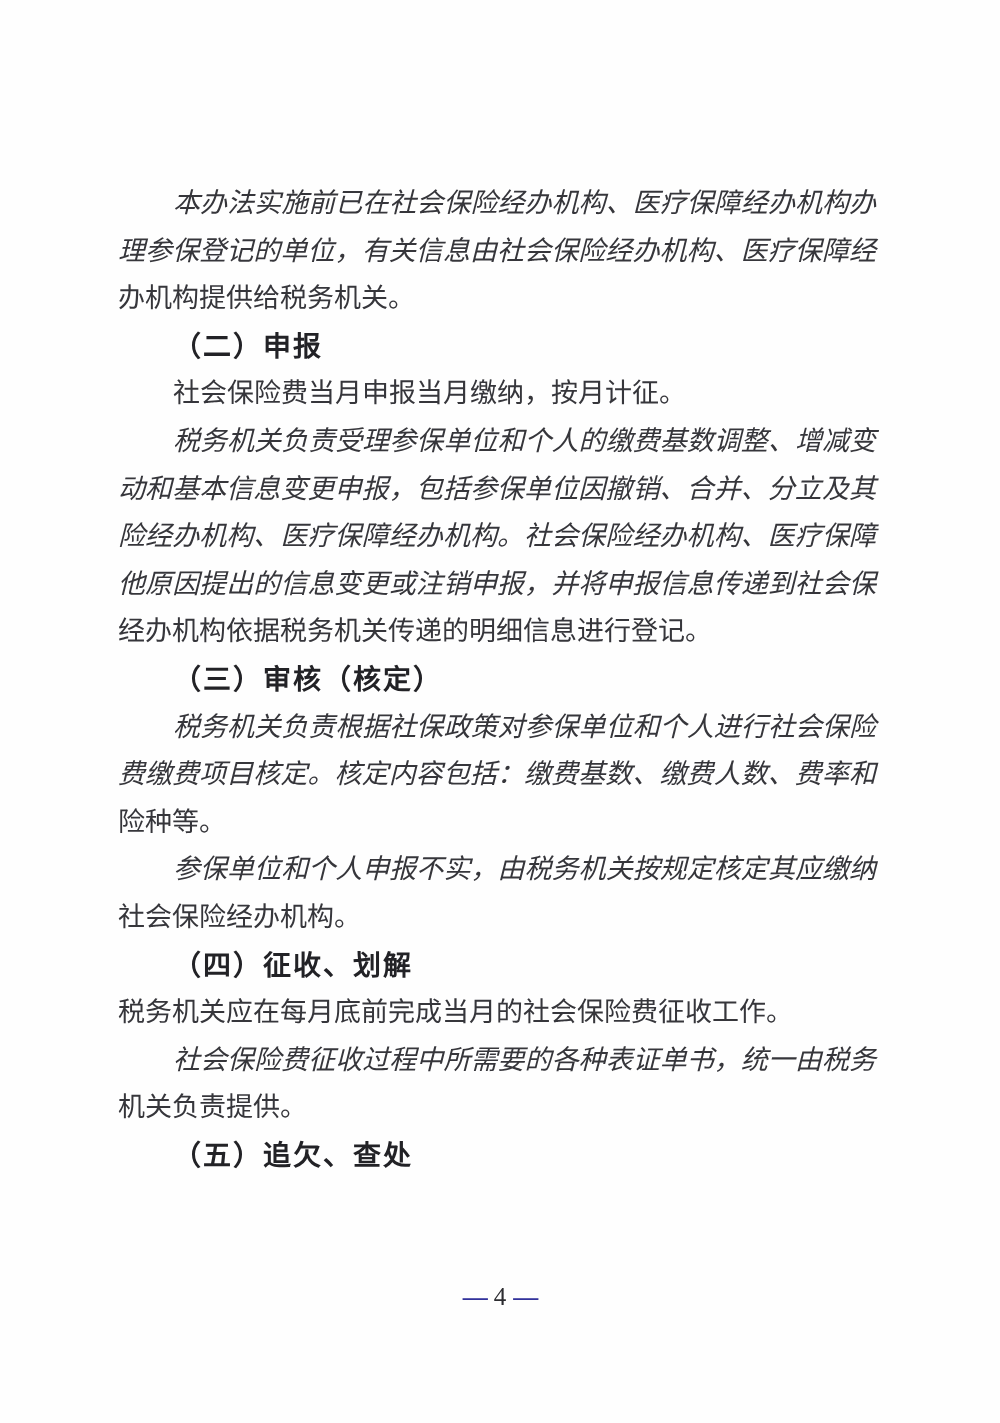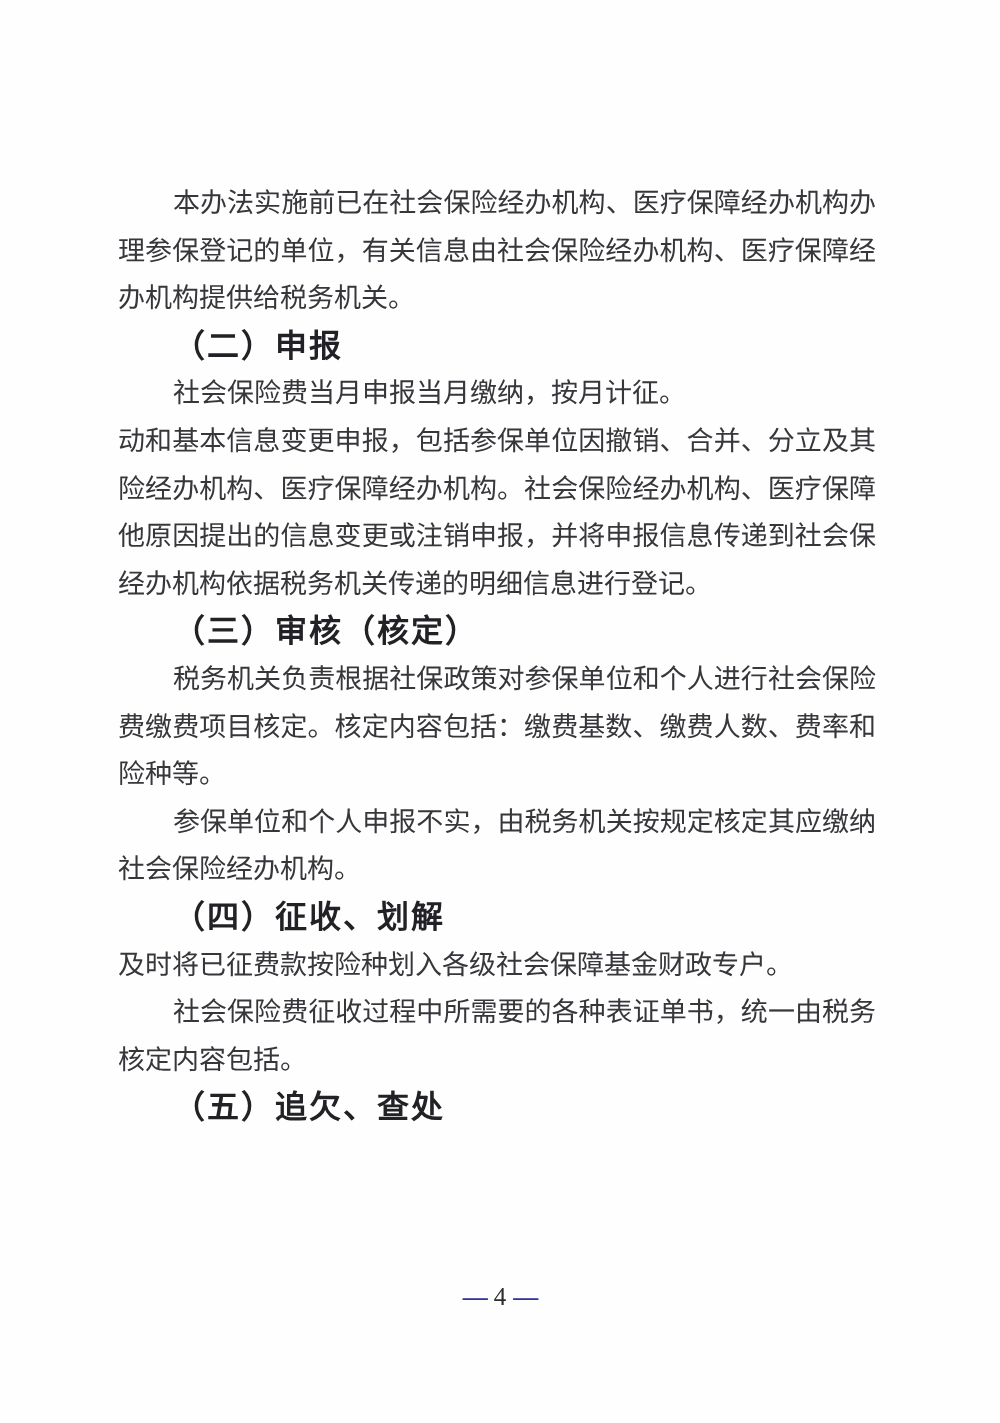--- a/index.html
+++ b/index.html
@@ -27,27 +27,28 @@
     font-size: 27px;
     color: #36363b;
     white-space: normal;
     overflow: visible;
   }
   
   .line.j {
     text-align: justify;
     text-align-last: justify;
     text-justify: inter-character;
+    font-style: italic;
   }
   
   .line.indent {
     padding-left: 55px;
   }
   .line.heading {
-    font-size: 32px;
+    font-size: 28px;
     font-weight: bold;
     color: #222226;
     letter-spacing: 2px;
   }
   .footer {
     position: absolute;
     left: 0;
     top: 1281px;
     width: 100%;
     text-align: center;
@@ -80,20 +81,21 @@
 
     <div>
       <div class="line heading indent">（二）申报</div>
     </div>
 
     <div>
       <div class="line indent">社会保险费当月申报当月缴纳，按月计征。</div>
     </div>
 
     <div>
+      <div class="line j indent">税务机关负责受理参保单位和个人的缴费基数调整、增减变</div>
       <div class="line j">动和基本信息变更申报，包括参保单位因撤销、合并、分立及其</div>
       <div class="line j">险经办机构、医疗保障经办机构。社会保险经办机构、医疗保障</div>
       <div class="line j">他原因提出的信息变更或注销申报，并将申报信息传递到社会保</div>
       <div class="line">经办机构依据税务机关传递的明细信息进行登记。</div>
     </div>
 
     <div>
       <div class="line heading indent">（三）审核（核定）</div>
     </div>
 
@@ -106,26 +108,26 @@
     <div>
       <div class="line j indent">参保单位和个人申报不实，由税务机关按规定核定其应缴纳</div>
       <div class="line">社会保险经办机构。</div>
     </div>
 
     <div>
       <div class="line heading indent">（四）征收、划解</div>
     </div>
 
     <div>
-      <div class="line">及时将已征费款按险种划入各级社会保障基金财政专户。</div>
+      <div class="line">税务机关应在每月底前完成当月的社会保险费征收工作。</div>
     </div>
 
     <div>
       <div class="line j indent">社会保险费征收过程中所需要的各种表证单书，统一由税务</div>
-      <div class="line">核定内容包括。</div>
+      <div class="line">机关负责提供。</div>
     </div>
 
     <div>
       <div class="line heading indent">（五）追欠、查处</div>
     </div>
 
   </div>
 
   <div class="footer">
     <span class="dash">—</span><span class="num">4</span><span class="dash">—</span>

